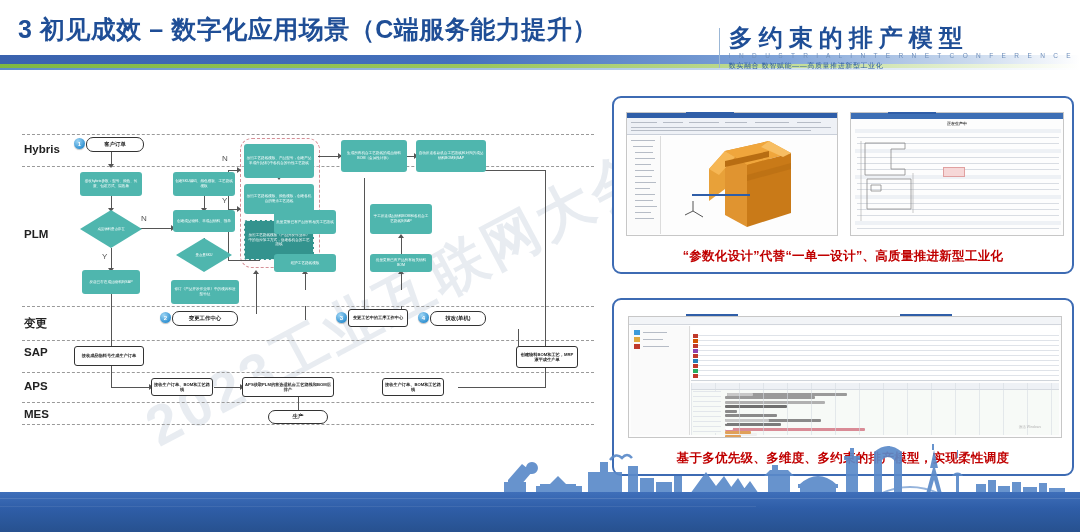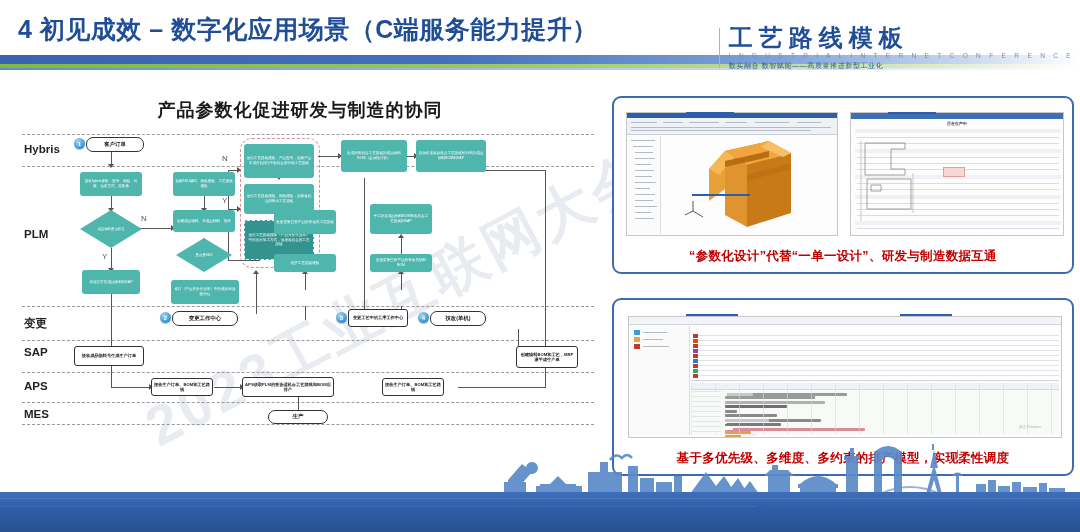--- a/index.html
+++ b/index.html
@@ -164,37 +164,36 @@
   .foot-water2{
     position:absolute;left:0;bottom:26px;width:1080px;height:14px;
     background:linear-gradient(180deg,rgba(255,255,255,0) 0%,rgba(78,122,190,.85) 100%);
   }
   .skyline{position:absolute;bottom:38px;fill:#5B8AC9;}
 </style>
 </head>
 <body>
 
 <div class="header">
-  <div class="hdr-title">4 初见成效 – 数字化应用场景（C端服务能力提升）</div>
+  <div class="hdr-title">3 初见成效 – 数字化应用场景（C端服务能力提升）</div>
   <div class="hdr-band"></div>
   <div class="hdr-band2"></div>
   <div class="hdr-band3"></div>
 
   <div class="logo">
     <div class="logo-div"></div>
     <div class="logo-right">
-      <div class="logo-cn">工艺路线模板</div>
+      <div class="logo-cn">多约束的排产模型</div>
       <div class="logo-en">I N D U S T R I A L   I N T E R N E T   C O N F E R E N C E</div>
       <div class="logo-slogan">数实融合  数智赋能——高质量推进新型工业化</div>
     </div>
   </div>
 </div>
 
 <div class="flow-wrap">
-  <div class="flow-heading">产品参数化促进研发与制造的协同</div>
 
   <div class="wm" style="left:118px;top:180px;">2023工业互联网大会</div>
 
   <div class="lanes">
 
     <div class="lane-line" style="top:0px;"></div>
     <div class="lane-line" style="top:32px;"></div>
     <div class="lane-line" style="top:172px;"></div>
     <div class="lane-line" style="top:206px;"></div>
     <div class="lane-line" style="top:238px;"></div>
@@ -394,21 +393,21 @@
     <svg style="position:absolute;left:6px;top:20px;" width="70" height="96" viewBox="0 0 70 96">
       <path d="M8,10 h40 v6 h-14 v20 h14 v6 h-40 z M10,46 h44 v30 h-44 z M14,52 h10 v6 h-10 z" fill="none" stroke="#8a8a8a" stroke-width="0.8"></path>
       <path d="M4,8 v80" stroke="#aaa" stroke-width="0.6"></path>
       <path d="M56,40 v40" stroke="#aaa" stroke-width="0.6"></path>
     </svg>
     <div style="position:absolute;left:92px;top:54px;width:20px;height:8px;background:#f6d7d7;border:0.5px solid #e0a0a0;"></div>
   </div>
 
   <div class="panel-rule" style="left:78px;top:96px;width:58px;"></div>
 
-  <div class="panel-caption" style="top:150px;">“参数化设计”代替“一单一设计”、研发与制造数据互通</div>
+  <div class="panel-caption" style="top:150px;">“参数化设计”代替“一单一设计”、高质量推进新型工业化</div>
 </div>
 <div class="panel-rule" style="left:686px;top:112px;width:48px;"></div>
 <div class="panel-rule" style="left:888px;top:112px;width:48px;"></div>
 
 <div class="panel" style="left:612px;top:298px;width:462px;height:178px;">
   <div class="shot" style="left:14px;top:16px;width:434px;height:122px;">
     <div class="g-tophead"></div>
     <div style="position:absolute;left:2px;top:9px;width:58px;bottom:2px;background:#fafafa;border-right:1px solid #dcdcdc;">
       <div style="position:absolute;left:3px;top:4px;width:6px;height:5px;background:#3d9bd9;"></div>
       <div style="position:absolute;left:3px;top:11px;width:6px;height:5px;background:#e0a93d;"></div>

